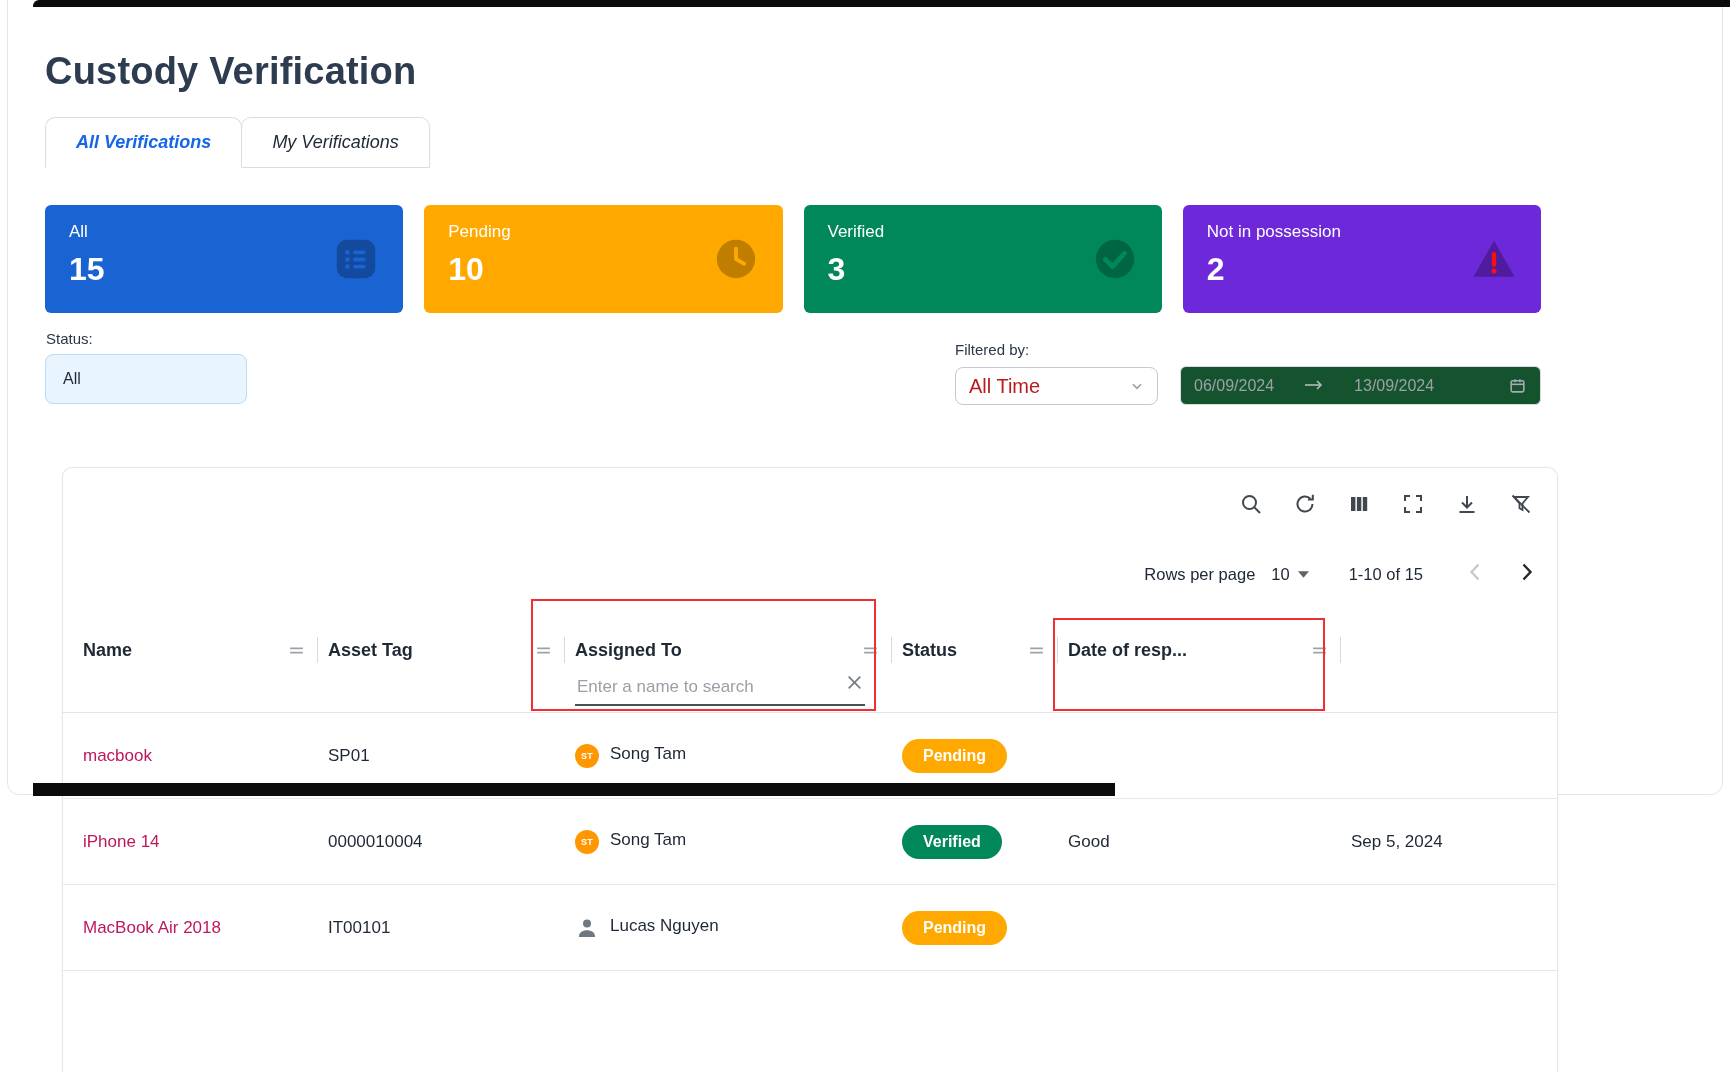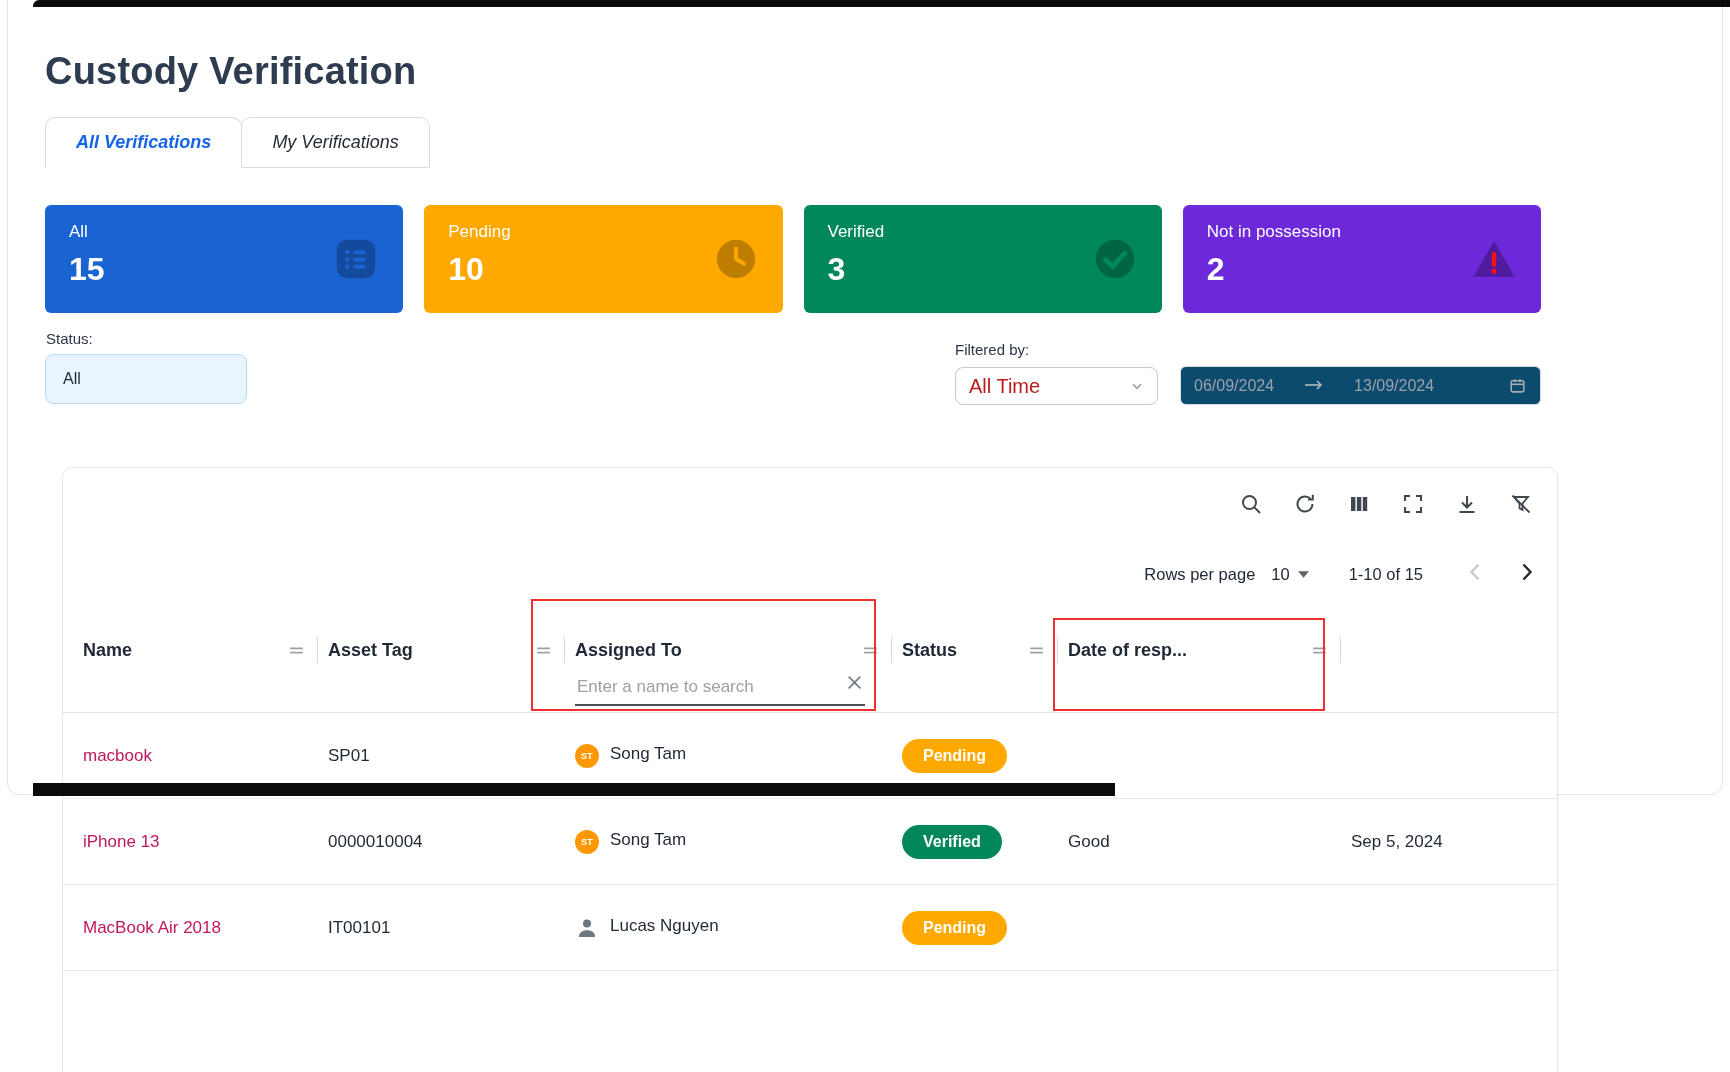--- a/index.html
+++ b/index.html
@@ -29,21 +29,21 @@
 
   .status-label { position:absolute; left:46px; top:330px; font-size:15px; color:#2b3648; }
   .status-select { position:absolute; left:45px; top:354px; width:202px; height:50px; background:#e8f4fe;
                    border:1px solid #b9dcf8; border-radius:8px; display:flex; align-items:center; padding:0 17px;
                    font-size:16px; color:#1f2835; cursor:pointer; }
 
   .filtered-label { position:absolute; left:955px; top:341px; font-size:15px; color:#2b3648; }
   .time-select { position:absolute; left:955px; top:367px; width:203px; height:38px; background:#fff;
                  border:1px solid #c6c9cd; border-radius:8px; display:flex; align-items:center;
                  justify-content:space-between; padding:0 13px; font-size:20px; color:#b91c1c; cursor:pointer; }
-  .date-range { position:absolute; left:1180px; top:366px; width:361px; height:39px; background:#0c4a6e;
+  .date-range { position:absolute; left:1180px; top:366px; width:361px; height:39px; background:#14532d;
                 border:1px solid #dadcdf; border-radius:6px; display:flex; align-items:center; padding:0 13px;
                 font-size:16px; color:#9aa1a9; }
   .date-range .dr-from { margin-right:30px; }
   .date-range .dr-to { margin-left:30px; }
   .date-range .dr-cal { margin-left:auto; display:flex; }
 
   .table-card { position:absolute; left:62px; top:445px; width:1496px; height:611px; background:#fff;
                 border:1px solid #e3e6ea; border-bottom:none; border-radius:10px 10px 0 0;
                 box-shadow:0 1px 3px rgba(0,0,0,0.05);margin-top:22px; }
 
@@ -337,21 +337,21 @@
           <span>Song Tam</span>
         </div>
         <div>
           <span class="pill pill-pending">Pending</span>
         </div>
         <div></div>
         <div></div>
       </div>
 
       <div class="tr">
-        <div class="cell-link">iPhone 13</div>
+        <div class="cell-link">iPhone 14</div>
         <div>0000010004</div>
         <div class="assignee">
           <span class="avatar">ST</span>
           <span>Song Tam</span>
         </div>
         <div>
           <span class="pill pill-verified">Verified</span>
         </div>
         <div>Good</div>
         <div>Sep 5, 2024</div>

